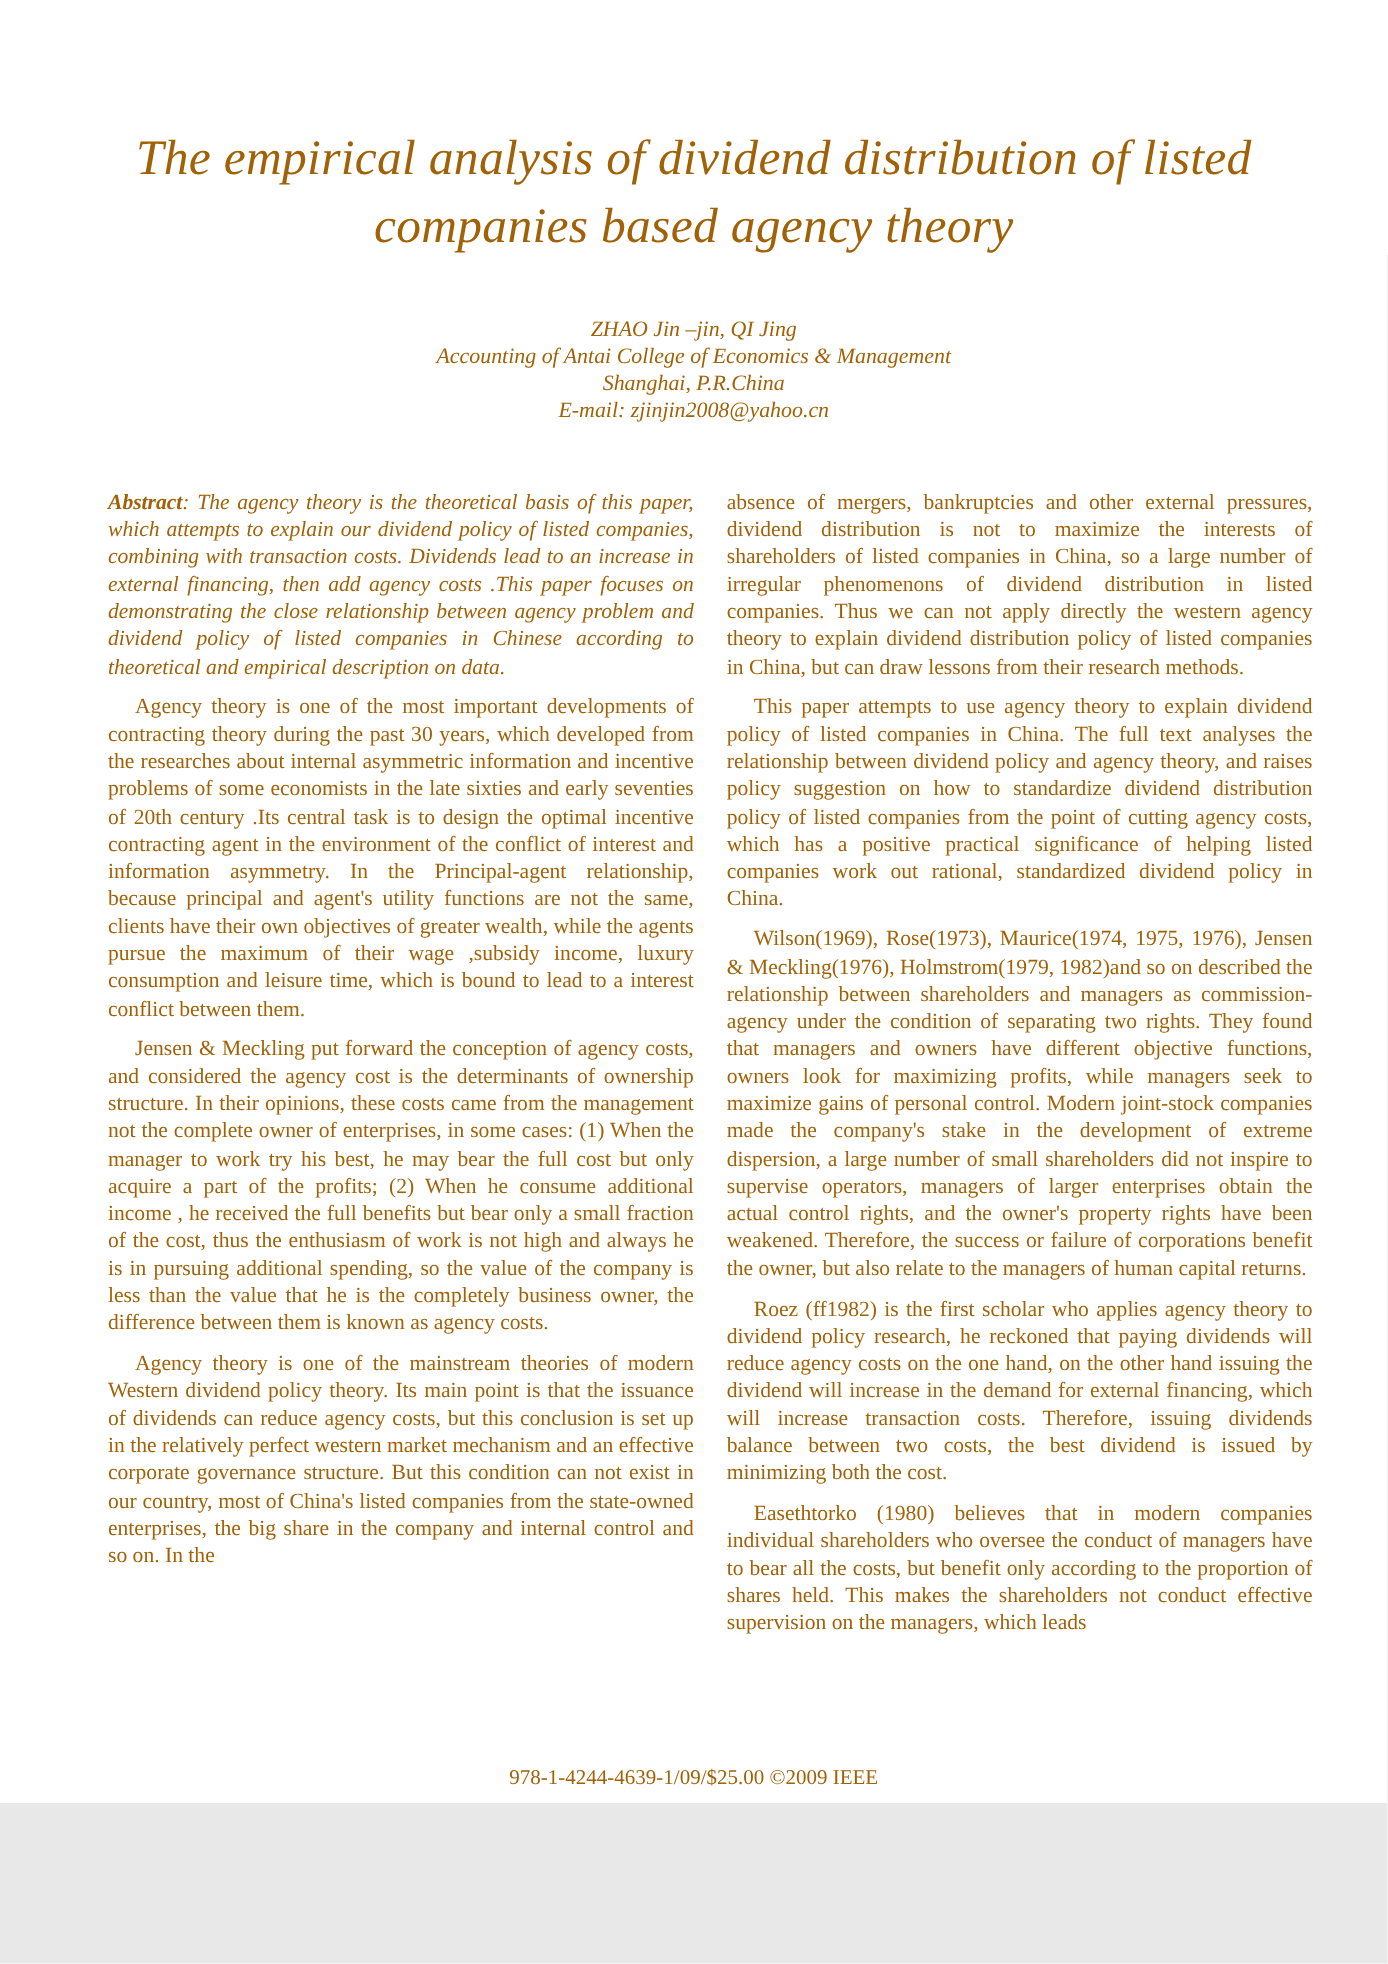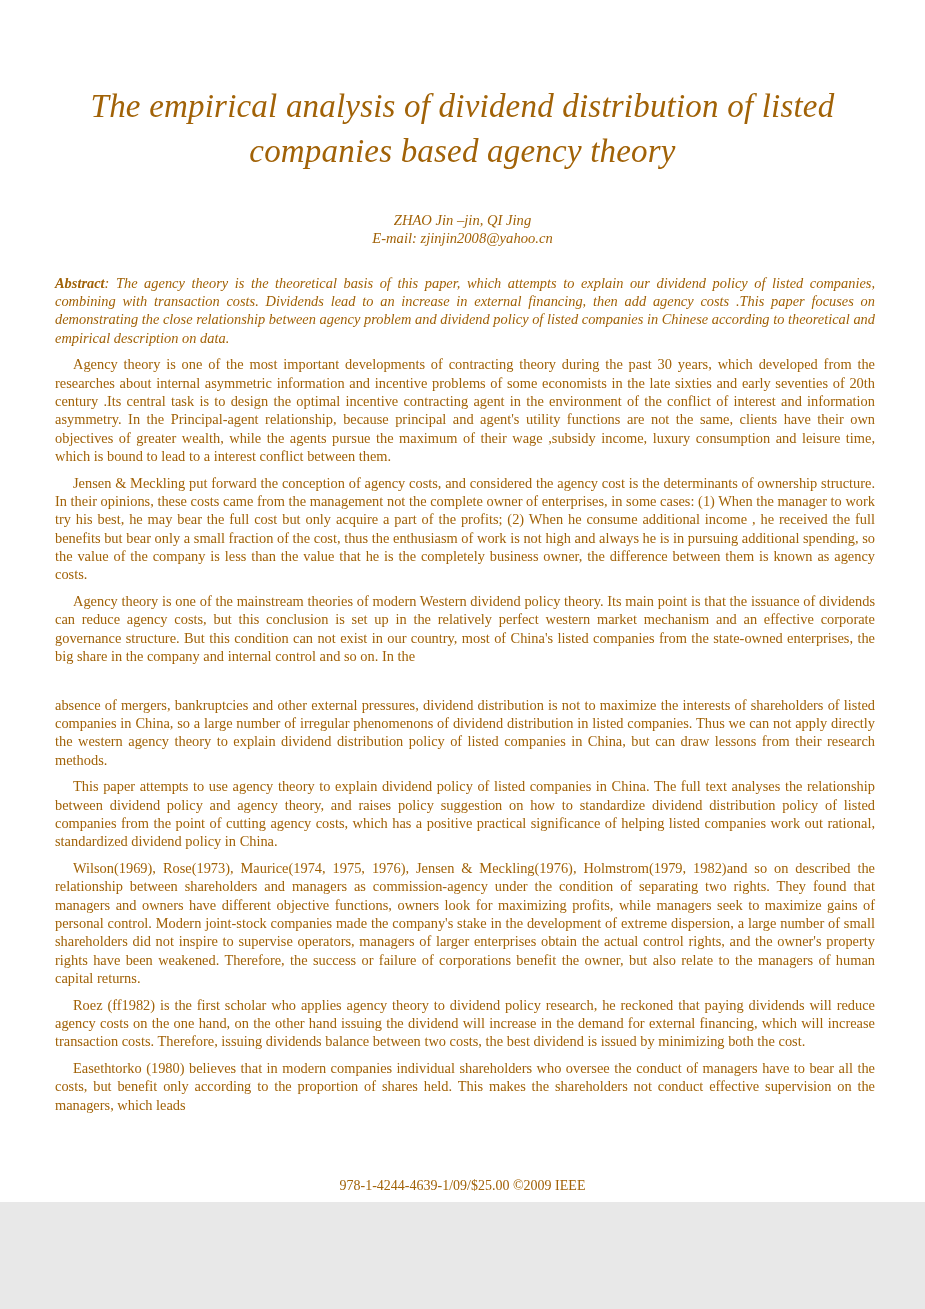--- a/index.html
+++ b/index.html
@@ -31,23 +31,22 @@
     margin-top: 37px;
     text-align: center;
     font-style: italic;
     font-size: 14.6px;
     line-height: 18px;
     font-family: Liberation Serif, serif;
   }
   .columns {
     display: flex;
     gap: 22px;
-    padding: 0 50px 0 55px;
-    margin-top: 27px;
-    flex-direction: column;
+    padding: 0 50px 0 72px;
+    margin-top: 43px;
   }
   .col {
     flex: 1 1 0;
     min-width: 0;
     font-size: 14.4px;
     line-height: 18.3px;
     text-align: justify;
   }
   .col p { margin: 0 0 8.5px; }
   .abstract, .keywords { font-style: italic; }
@@ -73,20 +72,22 @@
 </style>
 </head>
 <body>
 
 <div class="page">
 
   <h1 class="title">The empirical analysis of dividend distribution of listed companies based agency theory</h1>
 
   <div class="authors">
     <div>ZHAO Jin –jin, QI Jing</div>
+    <div>Accounting of Antai College of Economics &amp; Management</div>
+    <div>Shanghai, P.R.China</div>
     <div>E-mail: zjinjin2008@yahoo.cn</div>
   </div>
 
   <div class="columns">
 
     <div class="col">
       <p class="abstract"><span class="lbl">Abstract</span><span>: The agency theory is the theoretical basis of this paper, which attempts to explain our dividend policy of listed companies, combining with transaction costs.  Dividends  lead to an increase in external financing, then add agency costs .This paper focuses on demonstrating the close relationship between agency problem and dividend policy of listed companies in Chinese according to theoretical and empirical description on data.</span></p>
 
 
       <p class="ind">Agency theory is one of the most important developments of contracting theory during the past 30 years, which developed from the researches about internal asymmetric information and incentive problems of some economists in the late sixties and early seventies of 20th century .Its central task is to design the optimal incentive contracting agent in the environment of the conflict of interest and information asymmetry. In the Principal-agent relationship, because principal and agent's utility functions are not the same, clients have their own objectives of greater wealth, while the agents pursue the maximum of their wage ,subsidy income, luxury consumption and leisure time, which is bound to lead to a interest conflict between them.</p>

